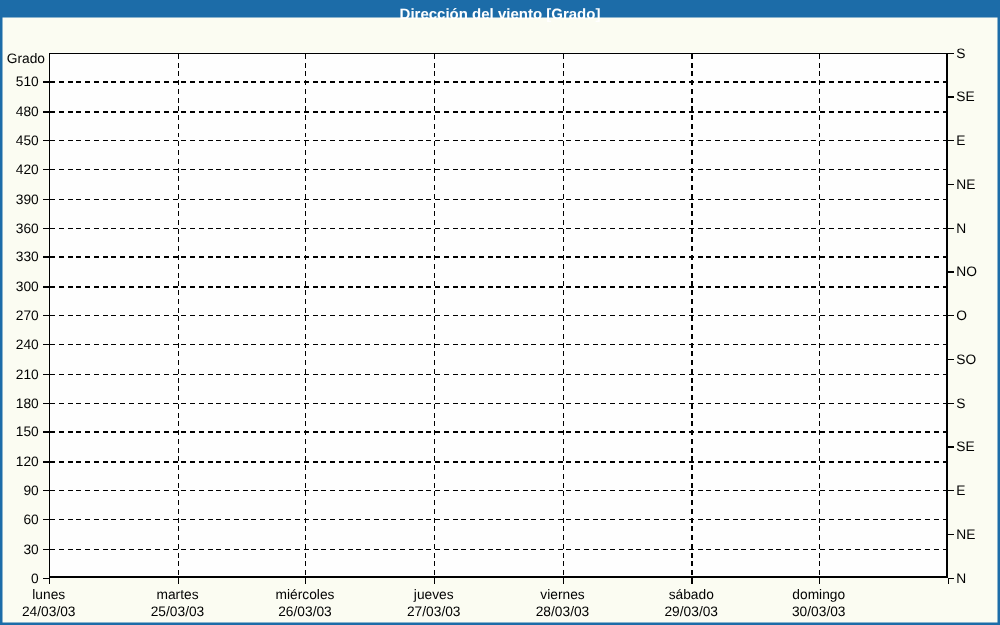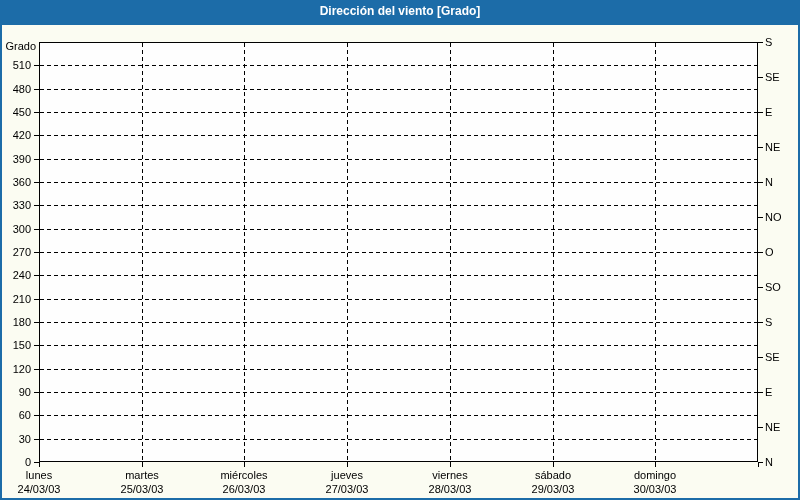--- a/index.html
+++ b/index.html
@@ -5,21 +5,21 @@
   html,body{margin:0;padding:0;}
   body{font-family:"Liberation Sans", sans-serif;}
   .frame{
     position:relative;
     width:800px;height:500px;
     background:#FBFCF2;
     box-shadow: inset 0 0 0 2px #1C6CA8;
     overflow:hidden;
   }
   .titlebar{
-    position:absolute;top:0;left:0;right:0;height:25px;
+    position:absolute;top:0;left:0;right:0;height:14px;
     background:#1C6CA8;
     color:#FFFFFF;
     font-size:12px;font-weight:bold;
     text-align:center;line-height:22px;
   }
   .chart-svg{position:absolute;top:0;left:0;}
   .chart-svg text{font-family:"Liberation Sans", sans-serif;font-size:11px;}
 </style>
 </head>
 <body>

